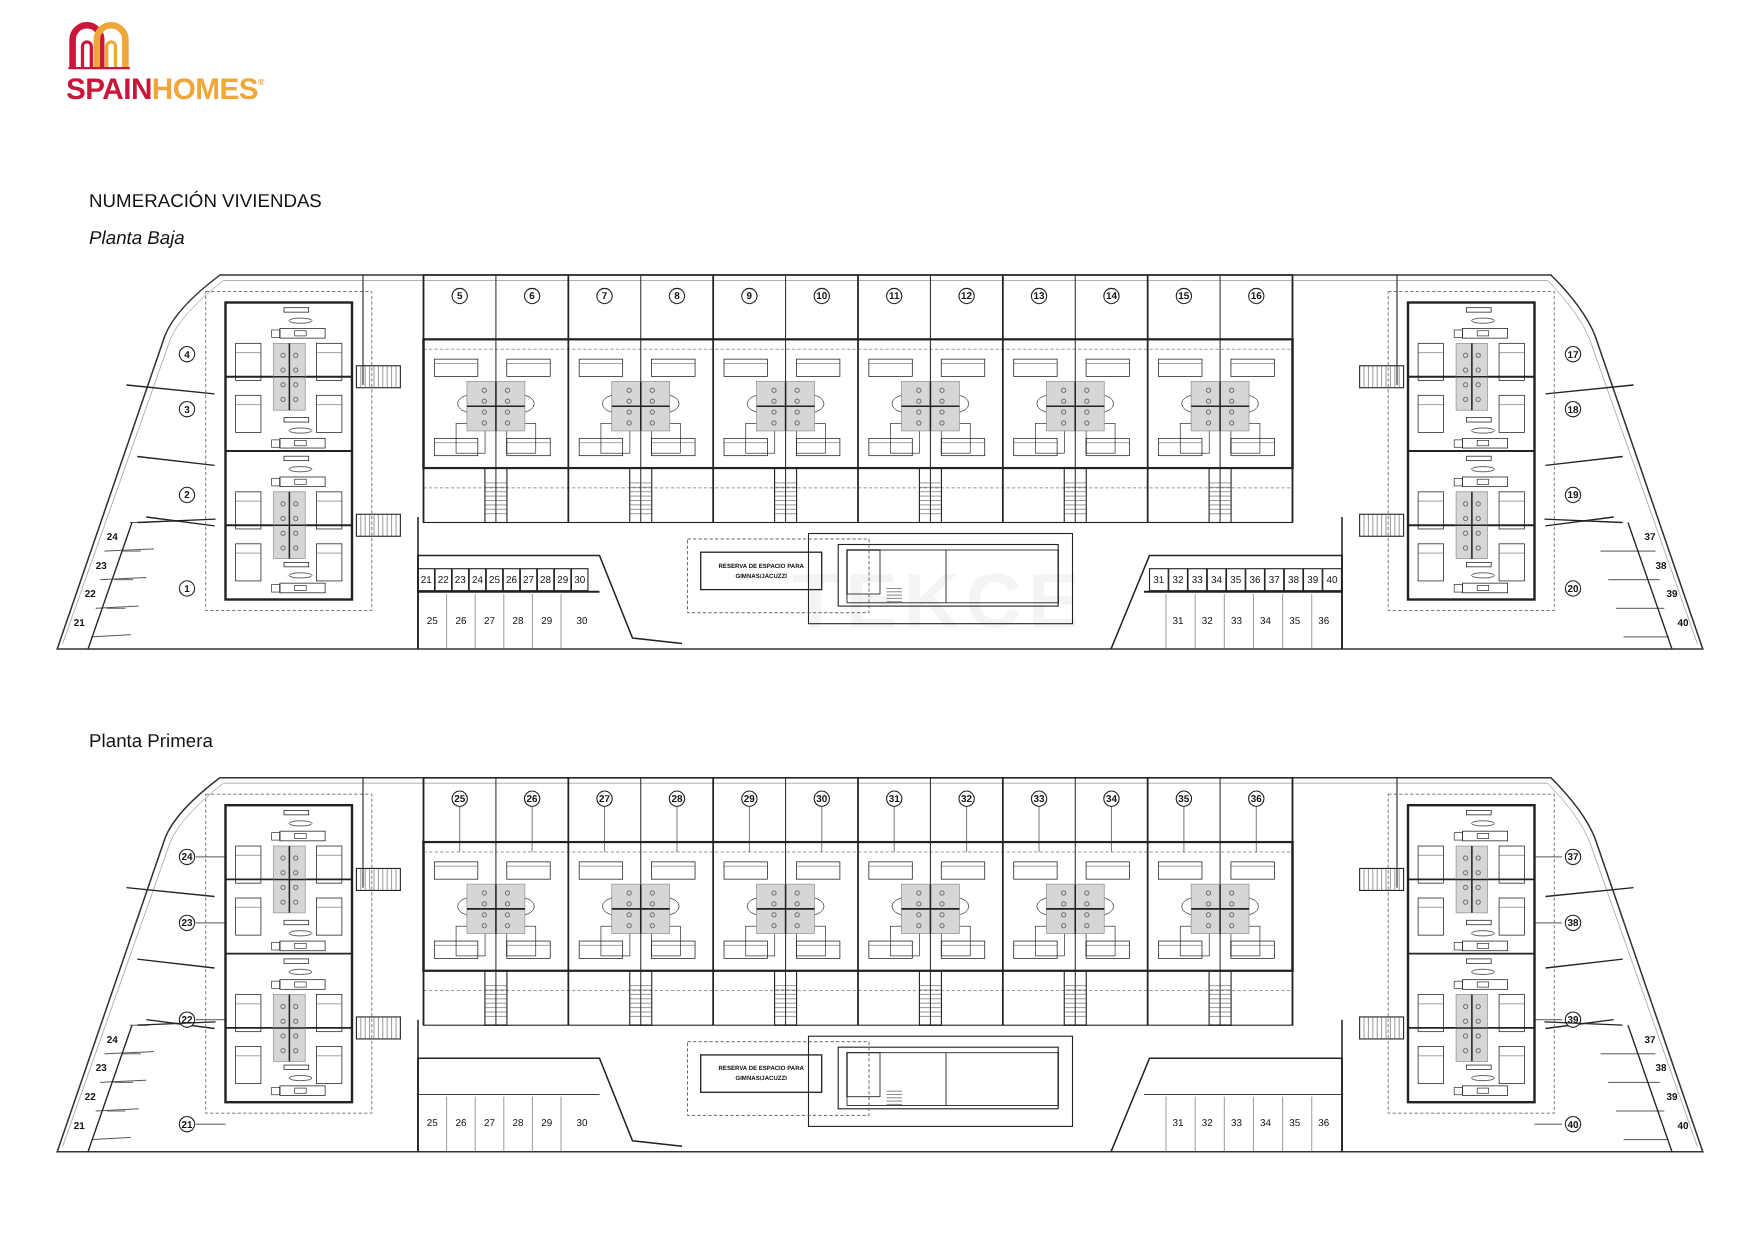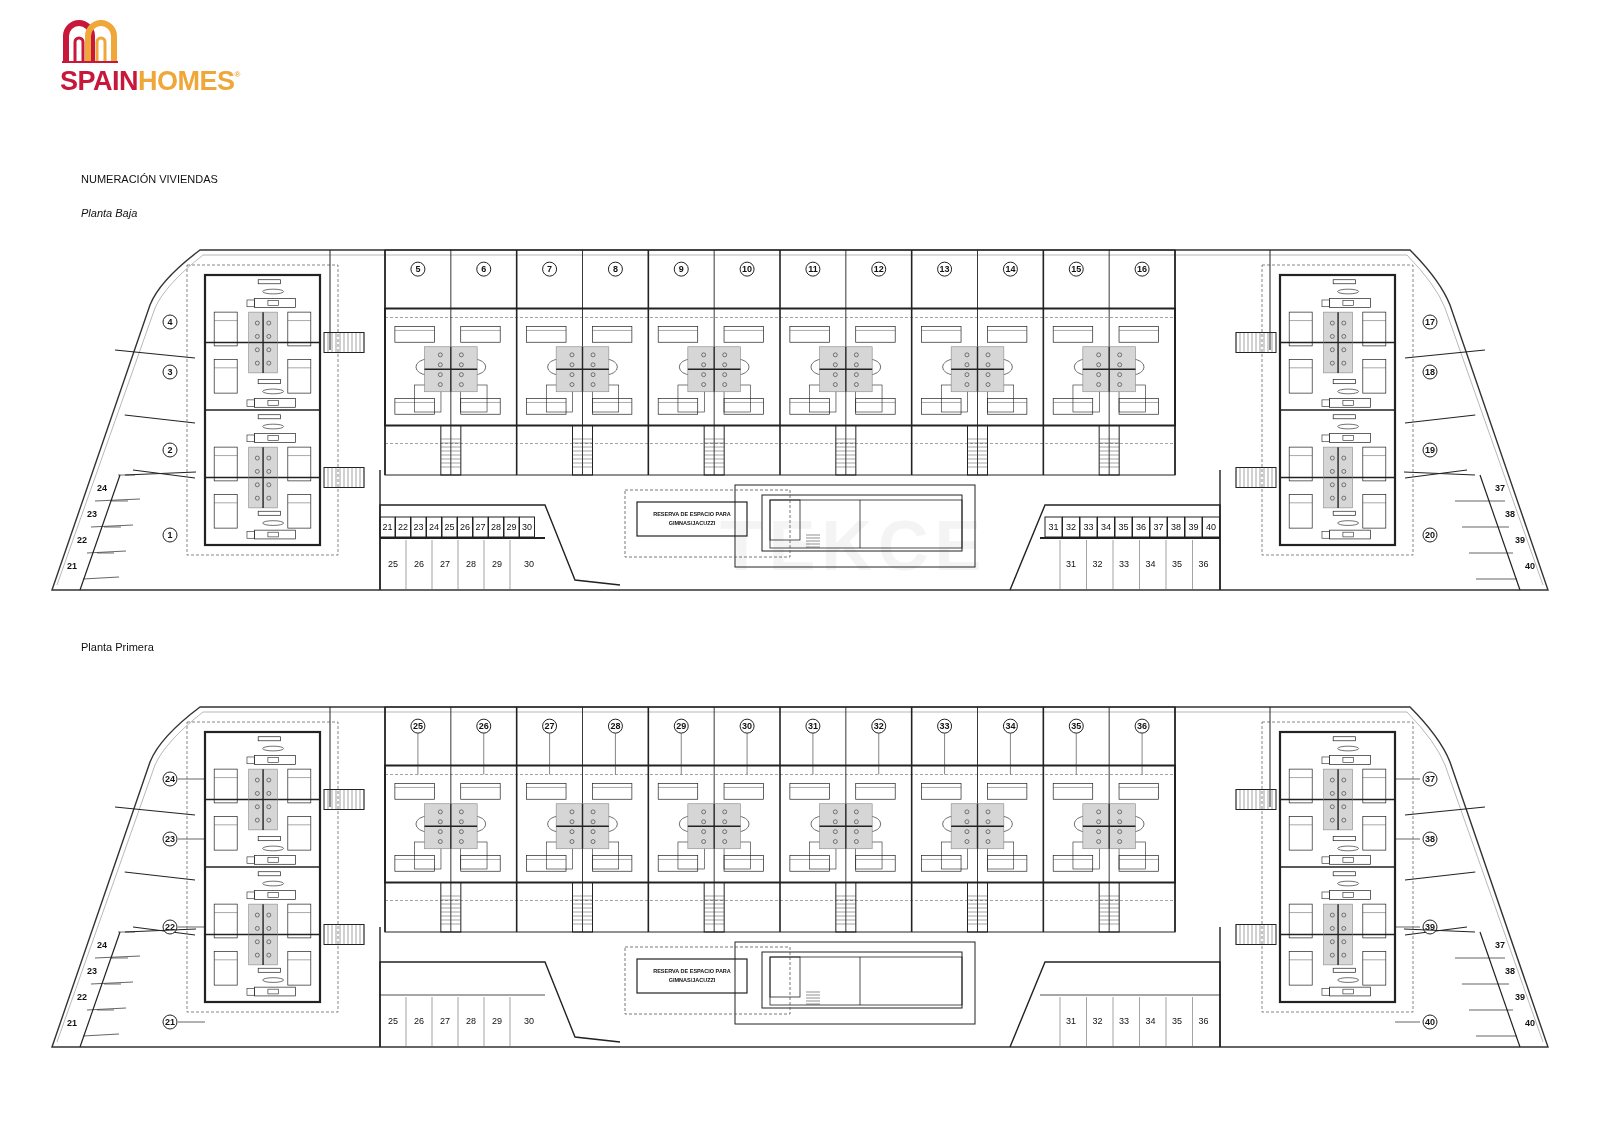--- a/index.html
+++ b/index.html
@@ -4,21 +4,21 @@
 <style>
   html, body { margin:0; padding:0; background:#ffffff; }
   body { width:1600px; height:1130px; position:relative; overflow:hidden;
          font-family:"Liberation Sans", sans-serif; color:#111; }
   .logo { position:absolute; left:60px; top:20px; width:200px; height:80px; }
   .logo svg { position:absolute; left:2px; top:0; }
   .logo .brand { position:absolute; left:0; top:46px; font-weight:bold; font-size:27px; letter-spacing:-0.5px; white-space:nowrap; }
   .logo .brand .a { color:#c8173a; }
   .logo .brand .b { color:#f0a73a; }
   .logo .brand sup { font-size:8px; color:#f0a73a; vertical-align:top; position:relative; top:4px; }
-  .heading { position:absolute; left:81px; font-size:11px; white-space:nowrap; }
+  .heading { position:absolute; left:81px; font-size:17px; white-space:nowrap; }
   .plan { position:absolute; left:0; width:1600px; }
   .plan svg { display:block; }
   .num { font-family:"Liberation Sans", sans-serif; font-size:9px; font-weight:bold; fill:#111; text-anchor:middle; dominant-baseline:central; }
   .cnum { font-family:"Liberation Sans", sans-serif; font-size:9px; fill:#111; text-anchor:middle; dominant-baseline:central; }
   .note { font-family:"Liberation Sans", sans-serif; font-size:5.5px; font-weight:bold; fill:#111; text-anchor:middle; }
   .wm { font-family:"Liberation Sans", sans-serif; font-size:70px; font-weight:bold; fill:#f4f4f4; letter-spacing:6px; }
 </style>
 </head>
 <body>
 
@@ -28,21 +28,21 @@
     <path d="M13 42 V22 A4 4 0 0 1 21 22 V42" fill="none" stroke="#c8173a" stroke-width="3"></path>
     <path d="M26 42 V16 A13 13 0 0 1 52 16 V42" fill="none" stroke="#f0a73a" stroke-width="6"></path>
     <path d="M35 42 V22 A4 4 0 0 1 43 22 V42" fill="none" stroke="#f0a73a" stroke-width="3"></path>
     <line x1="0" y1="42" x2="56" y2="42" stroke="#c8173a" stroke-width="2"></line>
   </svg>
   <div class="brand"><span class="a">SPAIN</span><span class="b">HOMES</span><sup>®</sup></div>
 </div>
 
 <div class="heading" style="top:173px;">NUMERACIÓN VIVIENDAS</div>
 <div class="heading" style="top:207px;font-style:italic;">Planta Baja</div>
-<div class="heading" style="top:641px;">Planta Primera</div>
+<div class="heading" style="top:664px;">Planta Primera</div>
 
 <div class="plan" id="plan0" style="top:240px;">
     <svg width="1600" height="360" viewBox="0 0 1600 360">
       <g>
         <text x="720" y="330" class="wm">TEKCE</text>
         <path d="M52 350 L150 65 Q160 40 200 10 L1410 10 Q1440 40 1450 65 L1548 350 Z" fill="none" stroke="#333" stroke-width="1.4"></path>
         <path d="M57 345 L155 68 Q165 45 203 15 L1407 15 Q1436 45 1445 68 L1543 345" fill="none" stroke="#999" stroke-width="0.7"></path>
         <line x1="115" y1="110" x2="195" y2="118" stroke="#222" stroke-width="1.2" stroke-dasharray=""></line>
         <line x1="1485" y1="110" x2="1405" y2="118" stroke="#222" stroke-width="1.2" stroke-dasharray=""></line>
         <line x1="124.75" y1="175" x2="195" y2="183" stroke="#222" stroke-width="1.2" stroke-dasharray=""></line>

